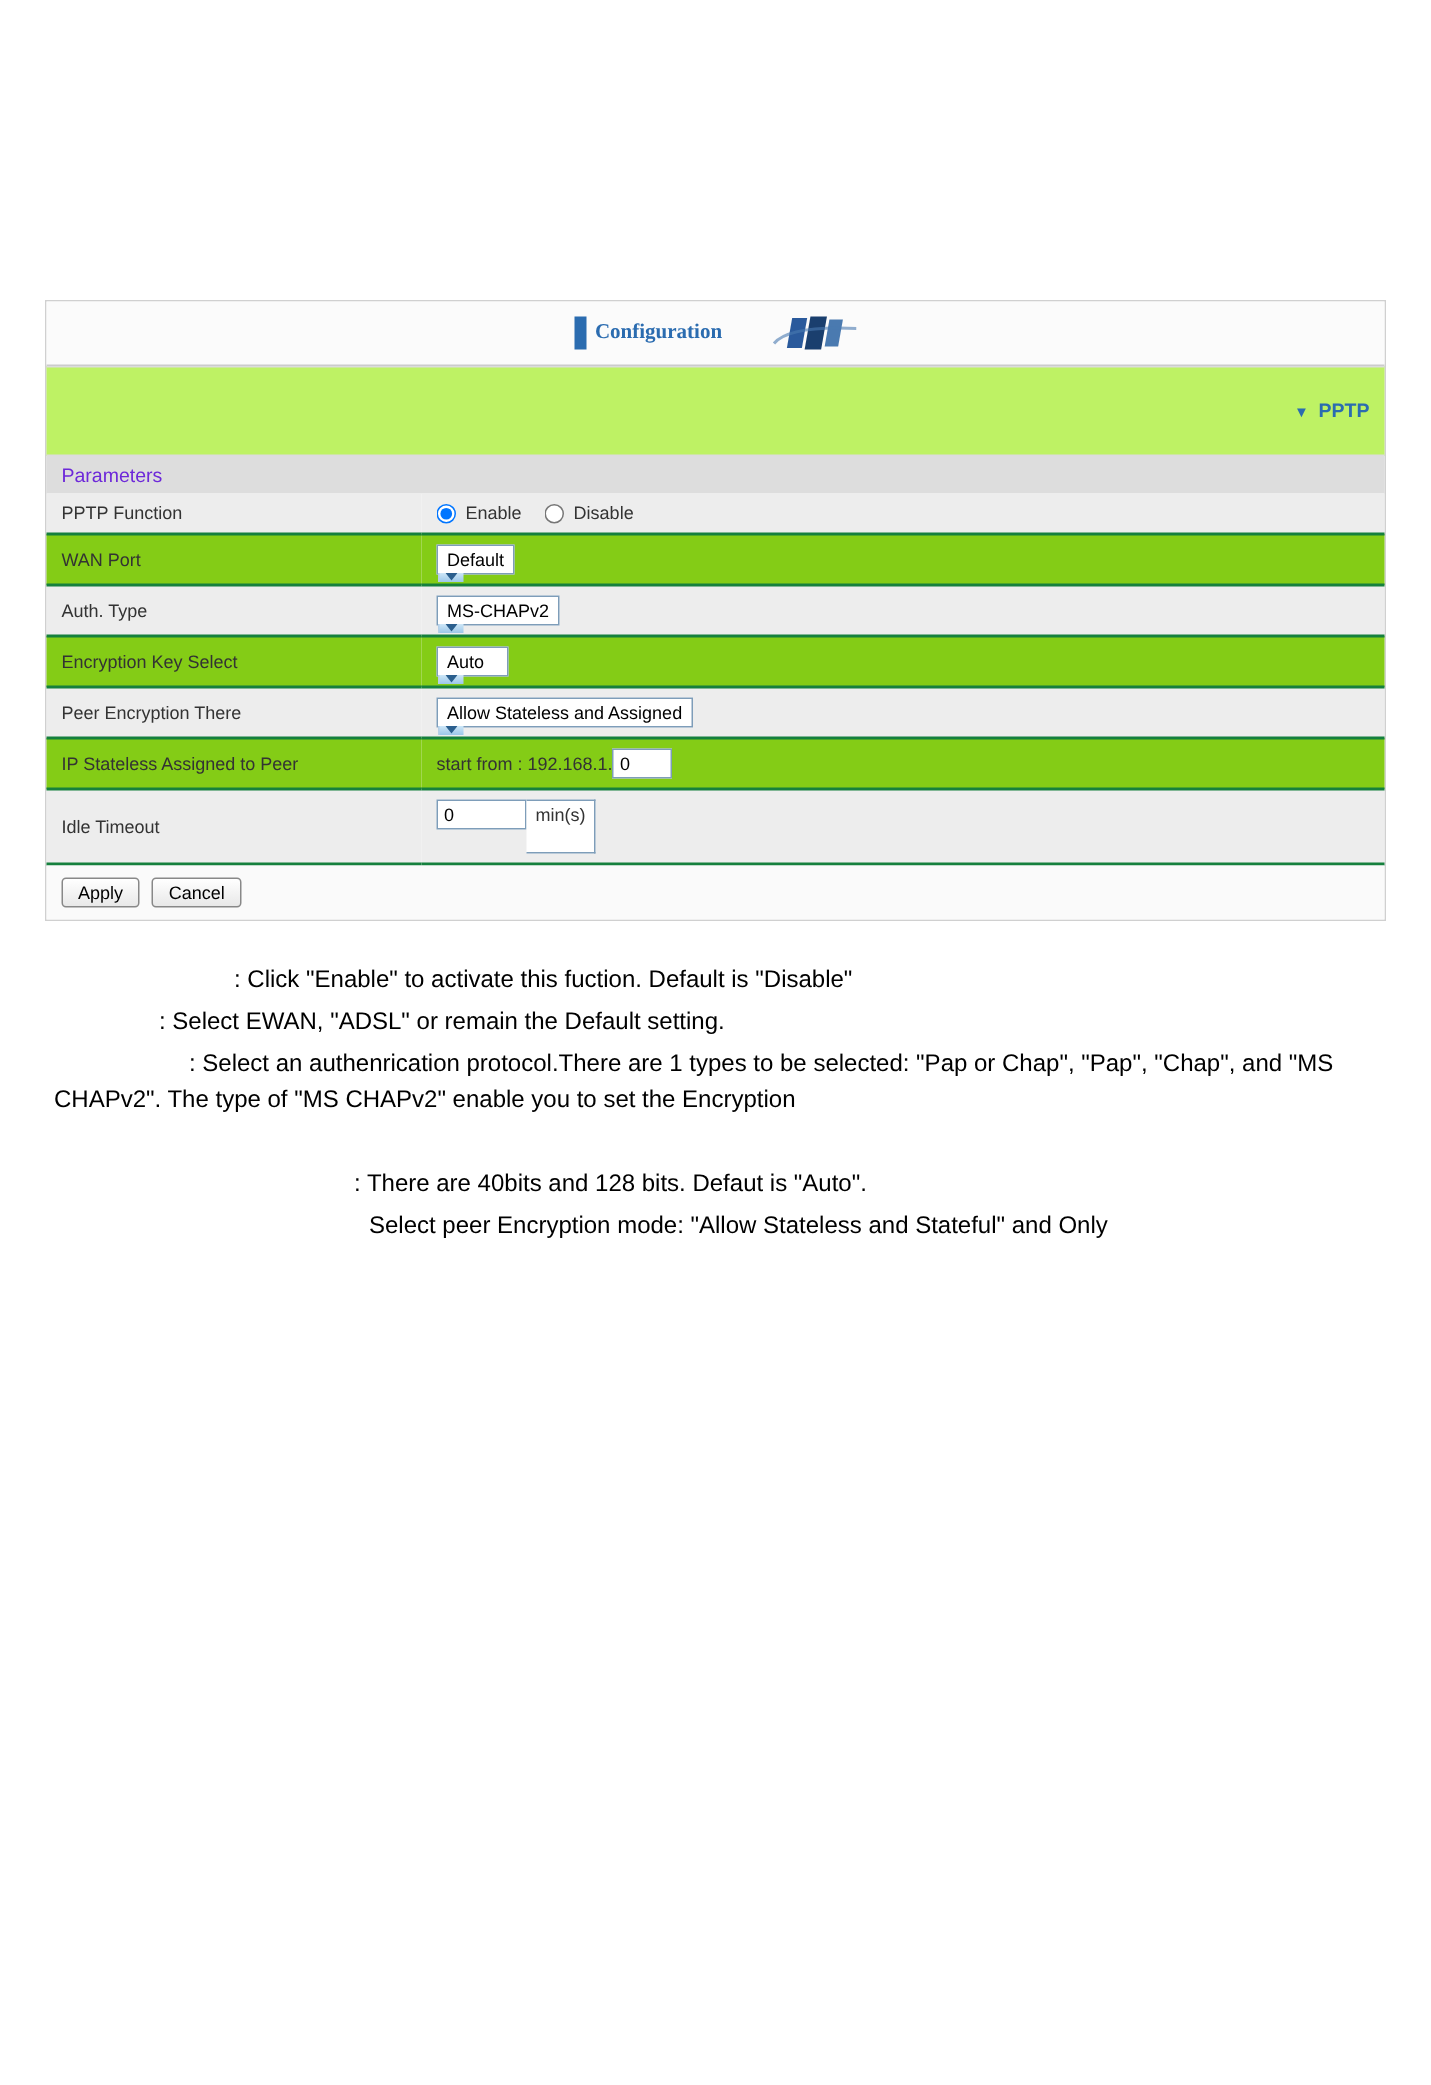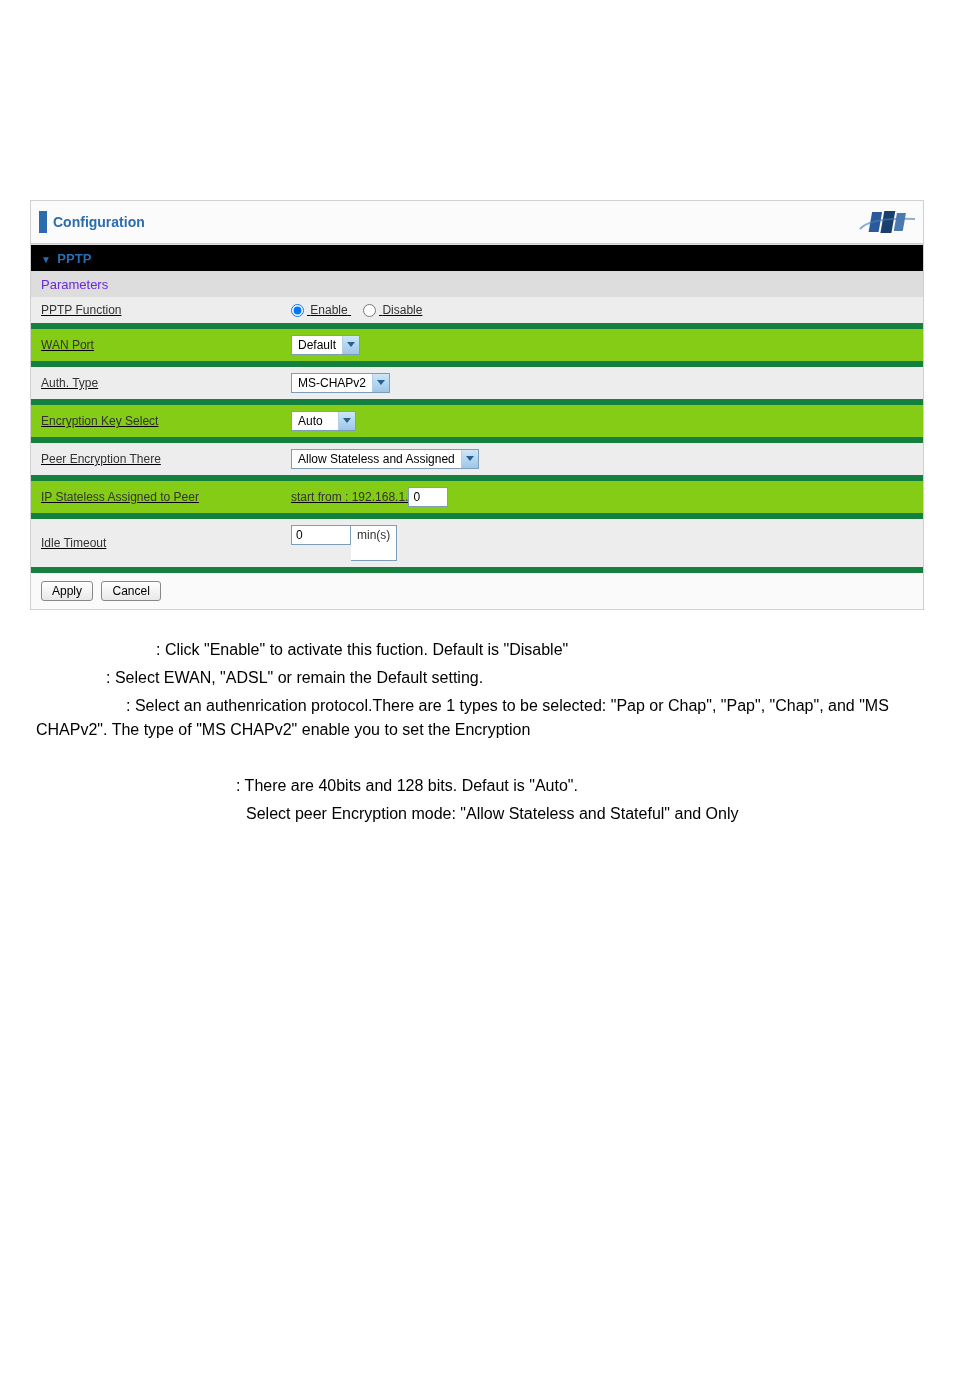--- a/index.html
+++ b/index.html
@@ -18,21 +18,22 @@
     .config-panel {
       border: 1px solid #d0d0d0;
       background: #fafafa;
     }
     .config-header {
       border-bottom: 1px solid #ccc;
       padding: 6px 8px;
       background: #fbfbfb;
       display: flex;
       align-items: center;
-      justify-content: space-between;
+      justify-content: center;
+      font-family: Liberation Serif, serif;
     }
     .config-title-wrap {
       display: flex;
       align-items: center;
     }
     .config-bar {
       width: 8px;
       height: 22px;
       background: #2b6cb0;
       margin-right: 6px;
@@ -40,24 +41,25 @@
     .config-title {
       color: #2b6cb0;
       font-weight: bold;
       font-size: 14px;
     }
     .header-logo {
       width: 90px;
       height: 30px;
     }
     .section-bar {
-      background: #000000;
-      padding: 4px 10px;
+      background: #bef264;
+      padding: 20px 10px;
       border-top: 1px solid #dcdcdc;
       border-bottom: 1px solid #dcdcdc;
+      text-align: right;
     }
     .section-title {
       color: #2b6cb0;
       font-weight: bold;
       font-size: 13px;
     }
     .section-arrow {
       color: #2b6cb0;
       font-size: 10px;
       margin-right: 2px;
@@ -72,39 +74,39 @@
       width: 100%;
       border-collapse: collapse;
     }
     table.form-table td {
       padding: 6px 10px;
       font-size: 12px;
       color: #333;
       vertical-align: middle;
     }
     table.form-table tr {
-      border-bottom: 6px solid #15803d;
-      text-decoration: underline;
+      border-bottom: 2px solid #15803d;
     }
     table.form-table tr.odd {
       background: #ededed;
     }
     table.form-table tr.even {
       background: #84cc16;
     }
     .label-cell {
       width: 250px;
       color: #555;
     }
     .select-wrap {
       display: inline-flex;
       align-items: stretch;
       border: 1px solid #7e9db9;
       height: 20px;
       background: #fff;
+      flex-direction: column;
     }
     .select-text {
       padding: 2px 6px;
       font-size: 12px;
       color: #000;
       min-width: 46px;
     }
     .select-text.wide {
       min-width: 165px;
     }

